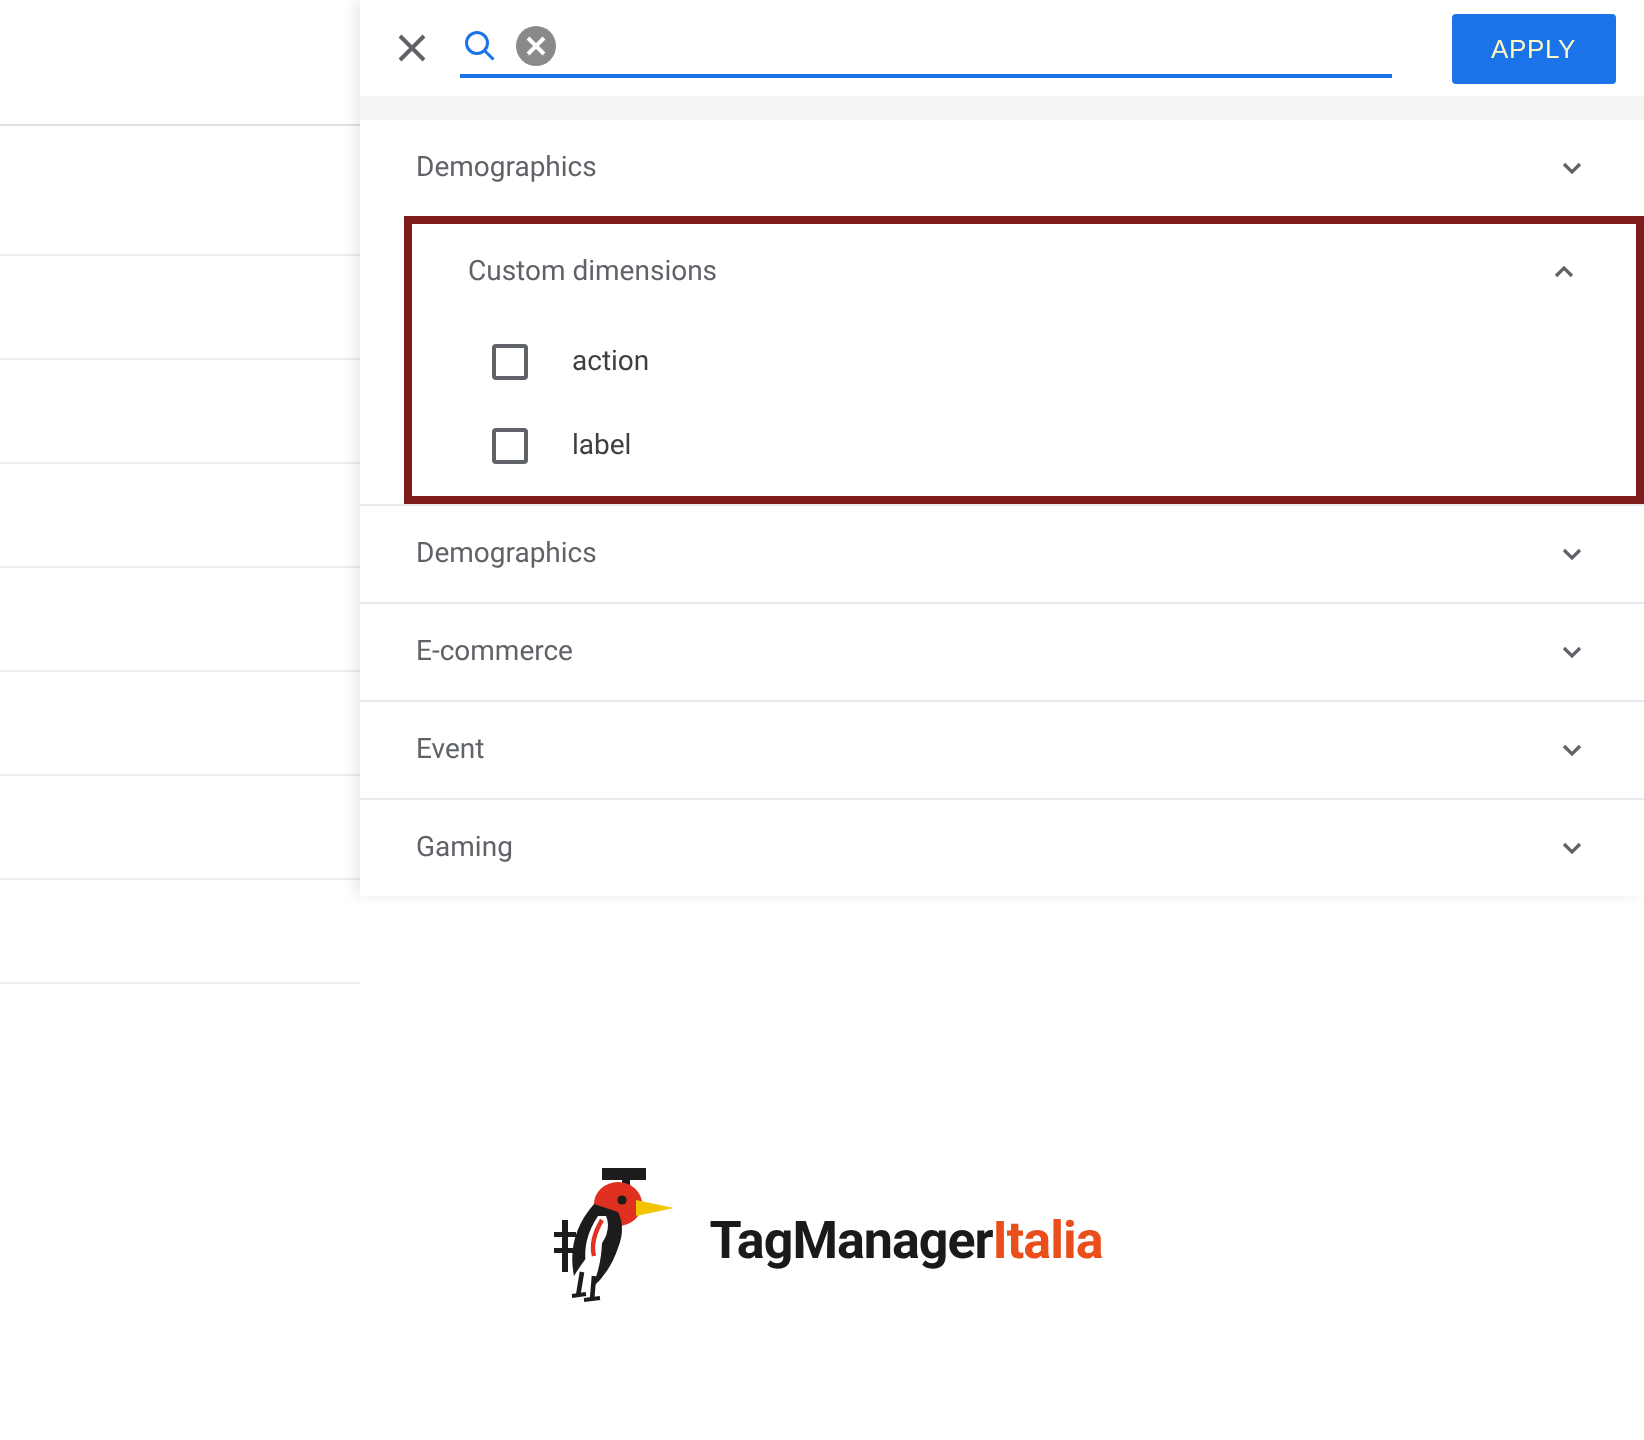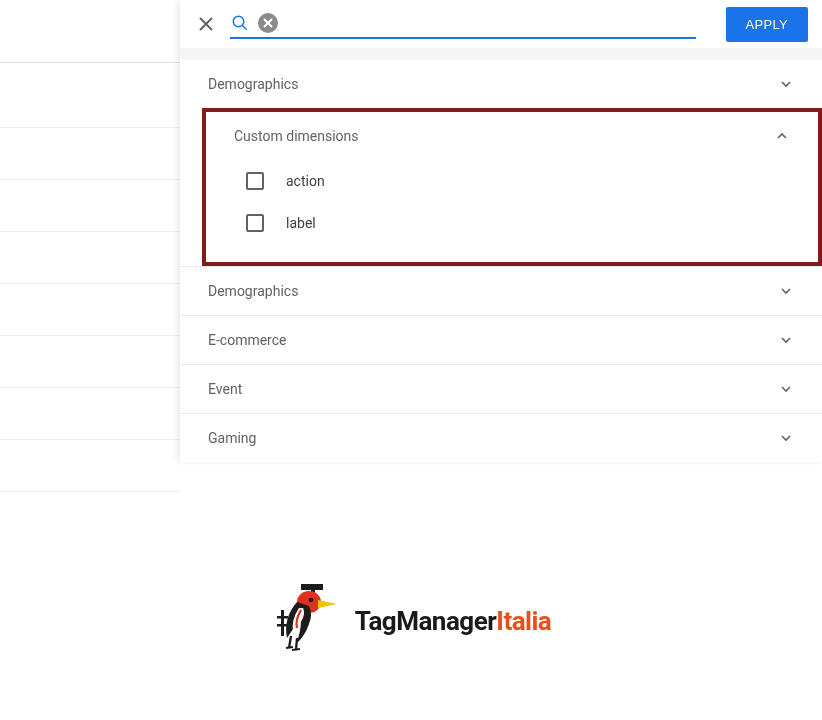--- a/index.html
+++ b/index.html
@@ -167,21 +167,21 @@
       border: 2px solid #5f6368;
       border-radius: 2px;
       margin-right: 22px;
       cursor: pointer;
     }
     .checkbox-label {
       font-size: 14px;
       color: #3c4043;
     }
     .checkbox-list {
-      padding-bottom: 18px;
+      padding-bottom: 4px;
     }
     .logo-area {
       position: absolute;
       left: 0;
       top: 580px;
       width: 822px;
       display: flex;
       align-items: center;
       justify-content: center;
       gap: 16px;

